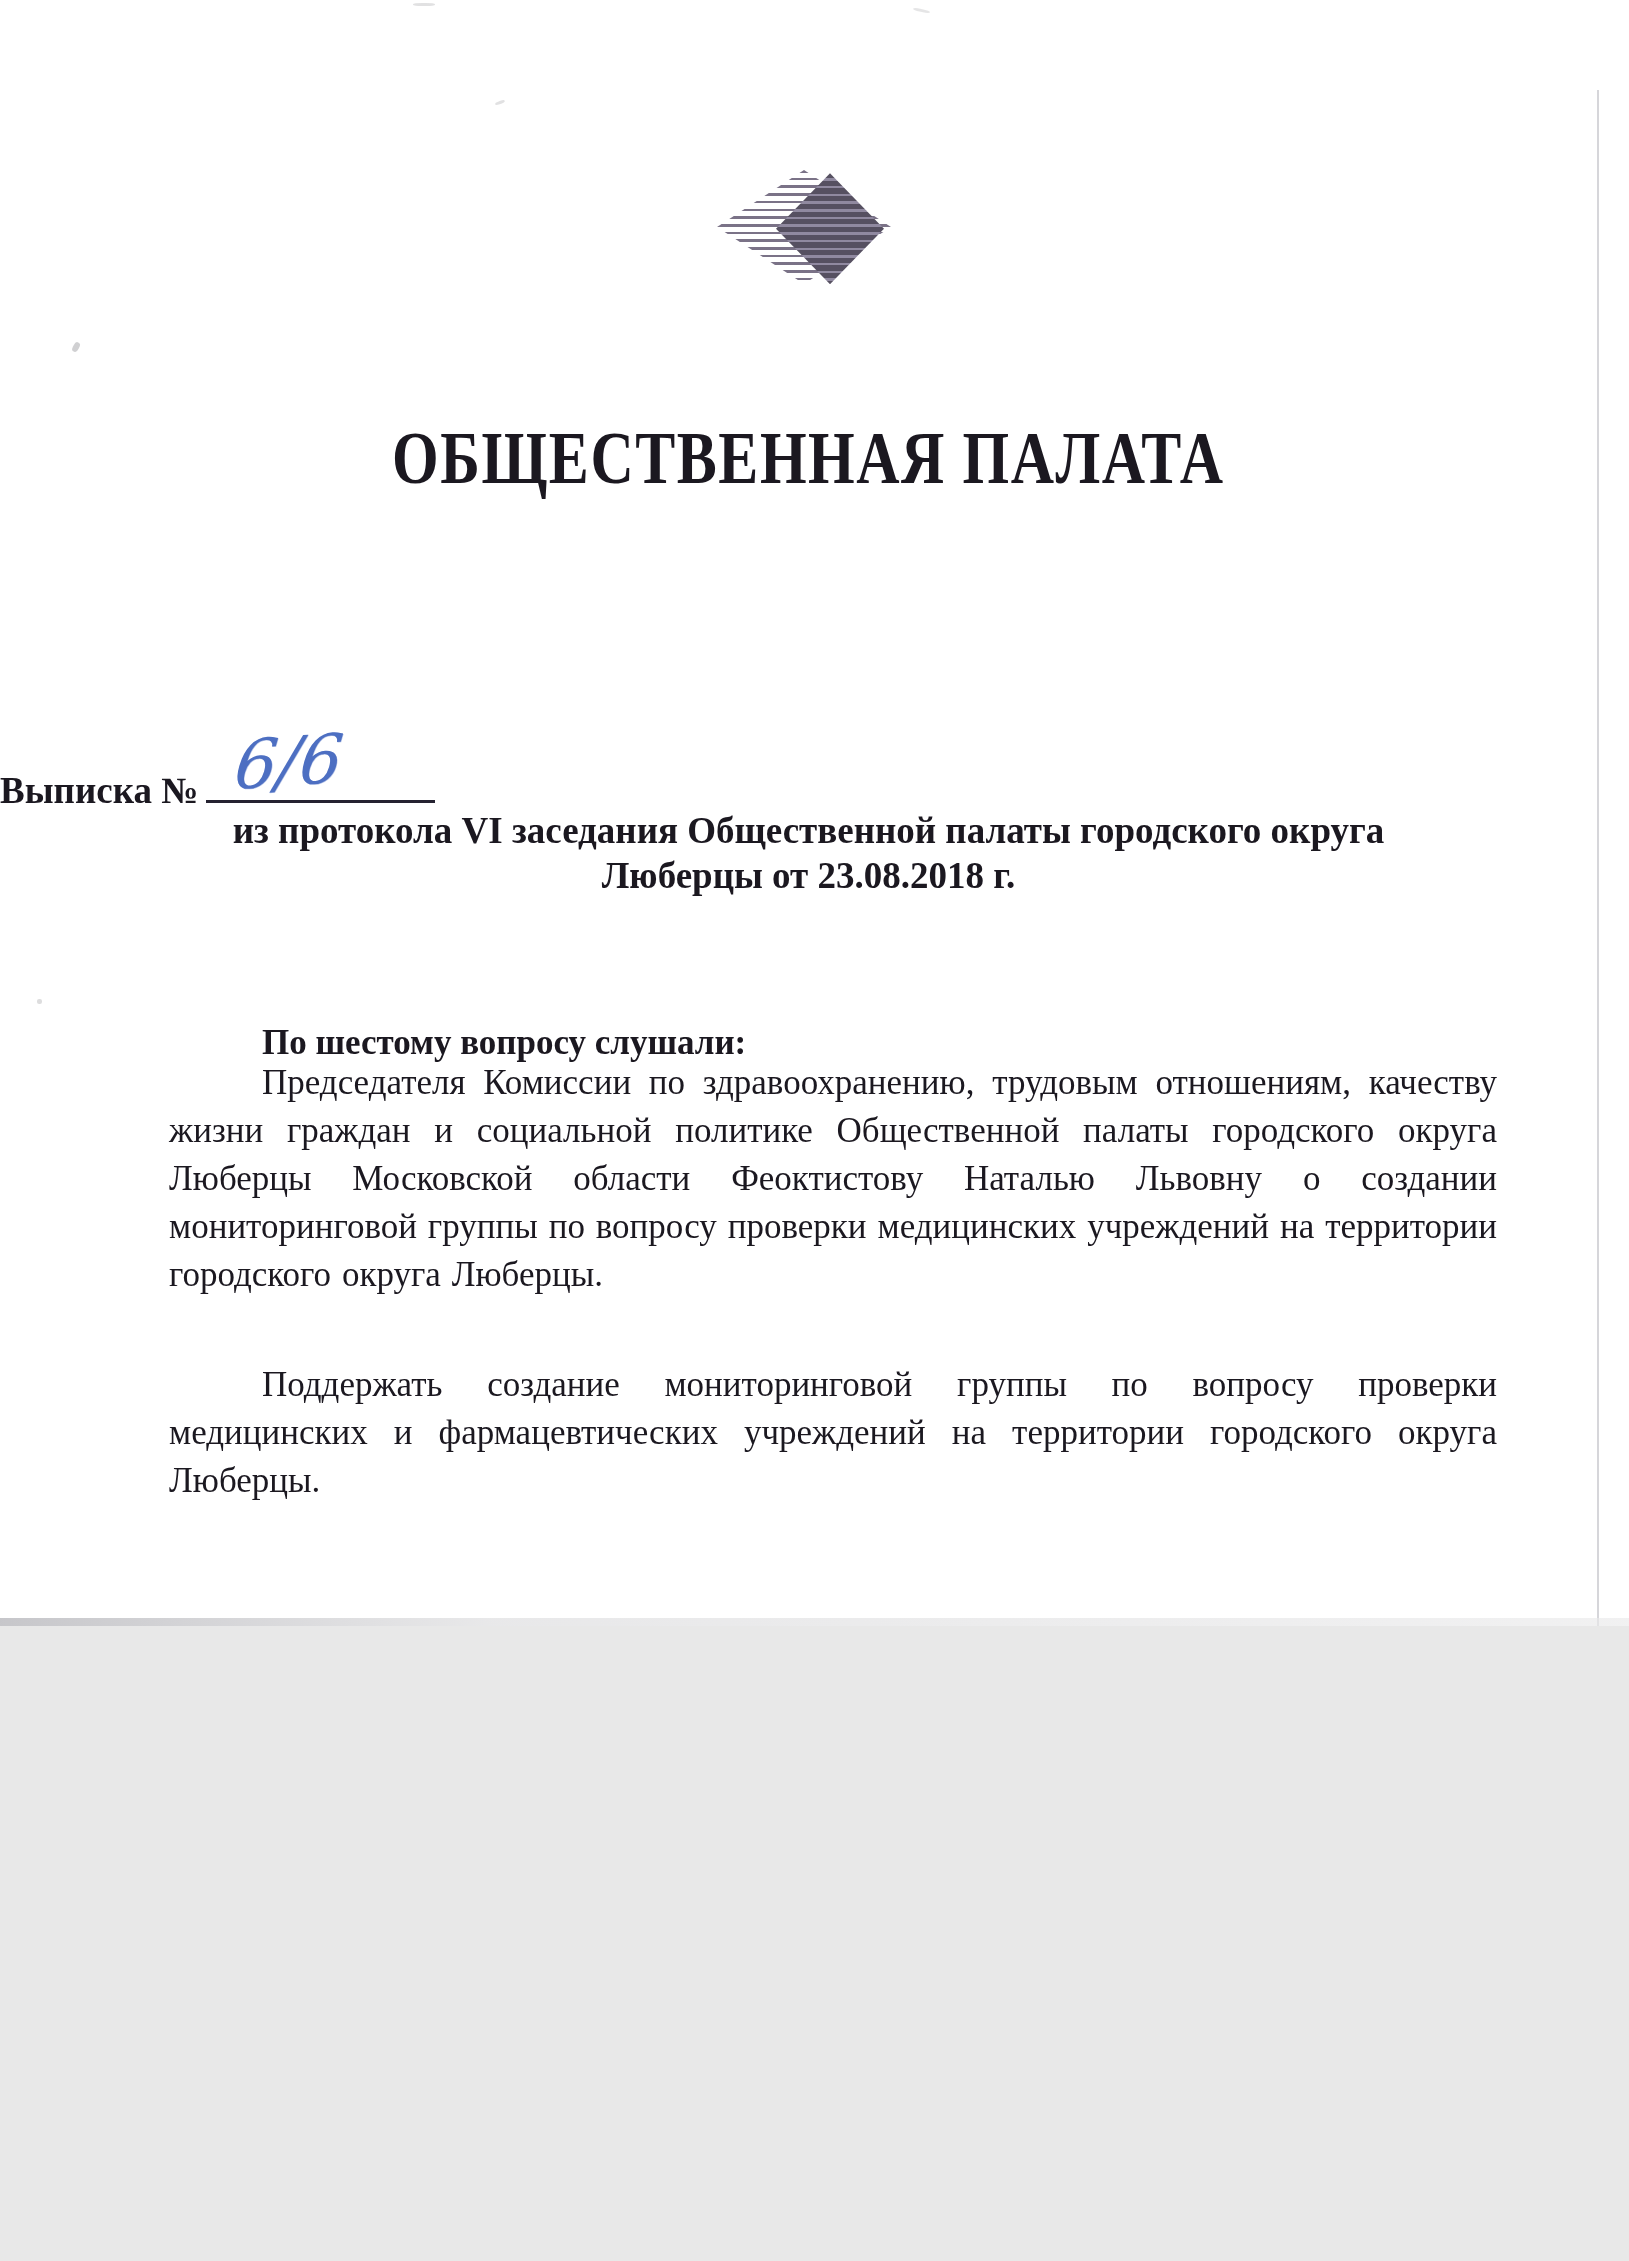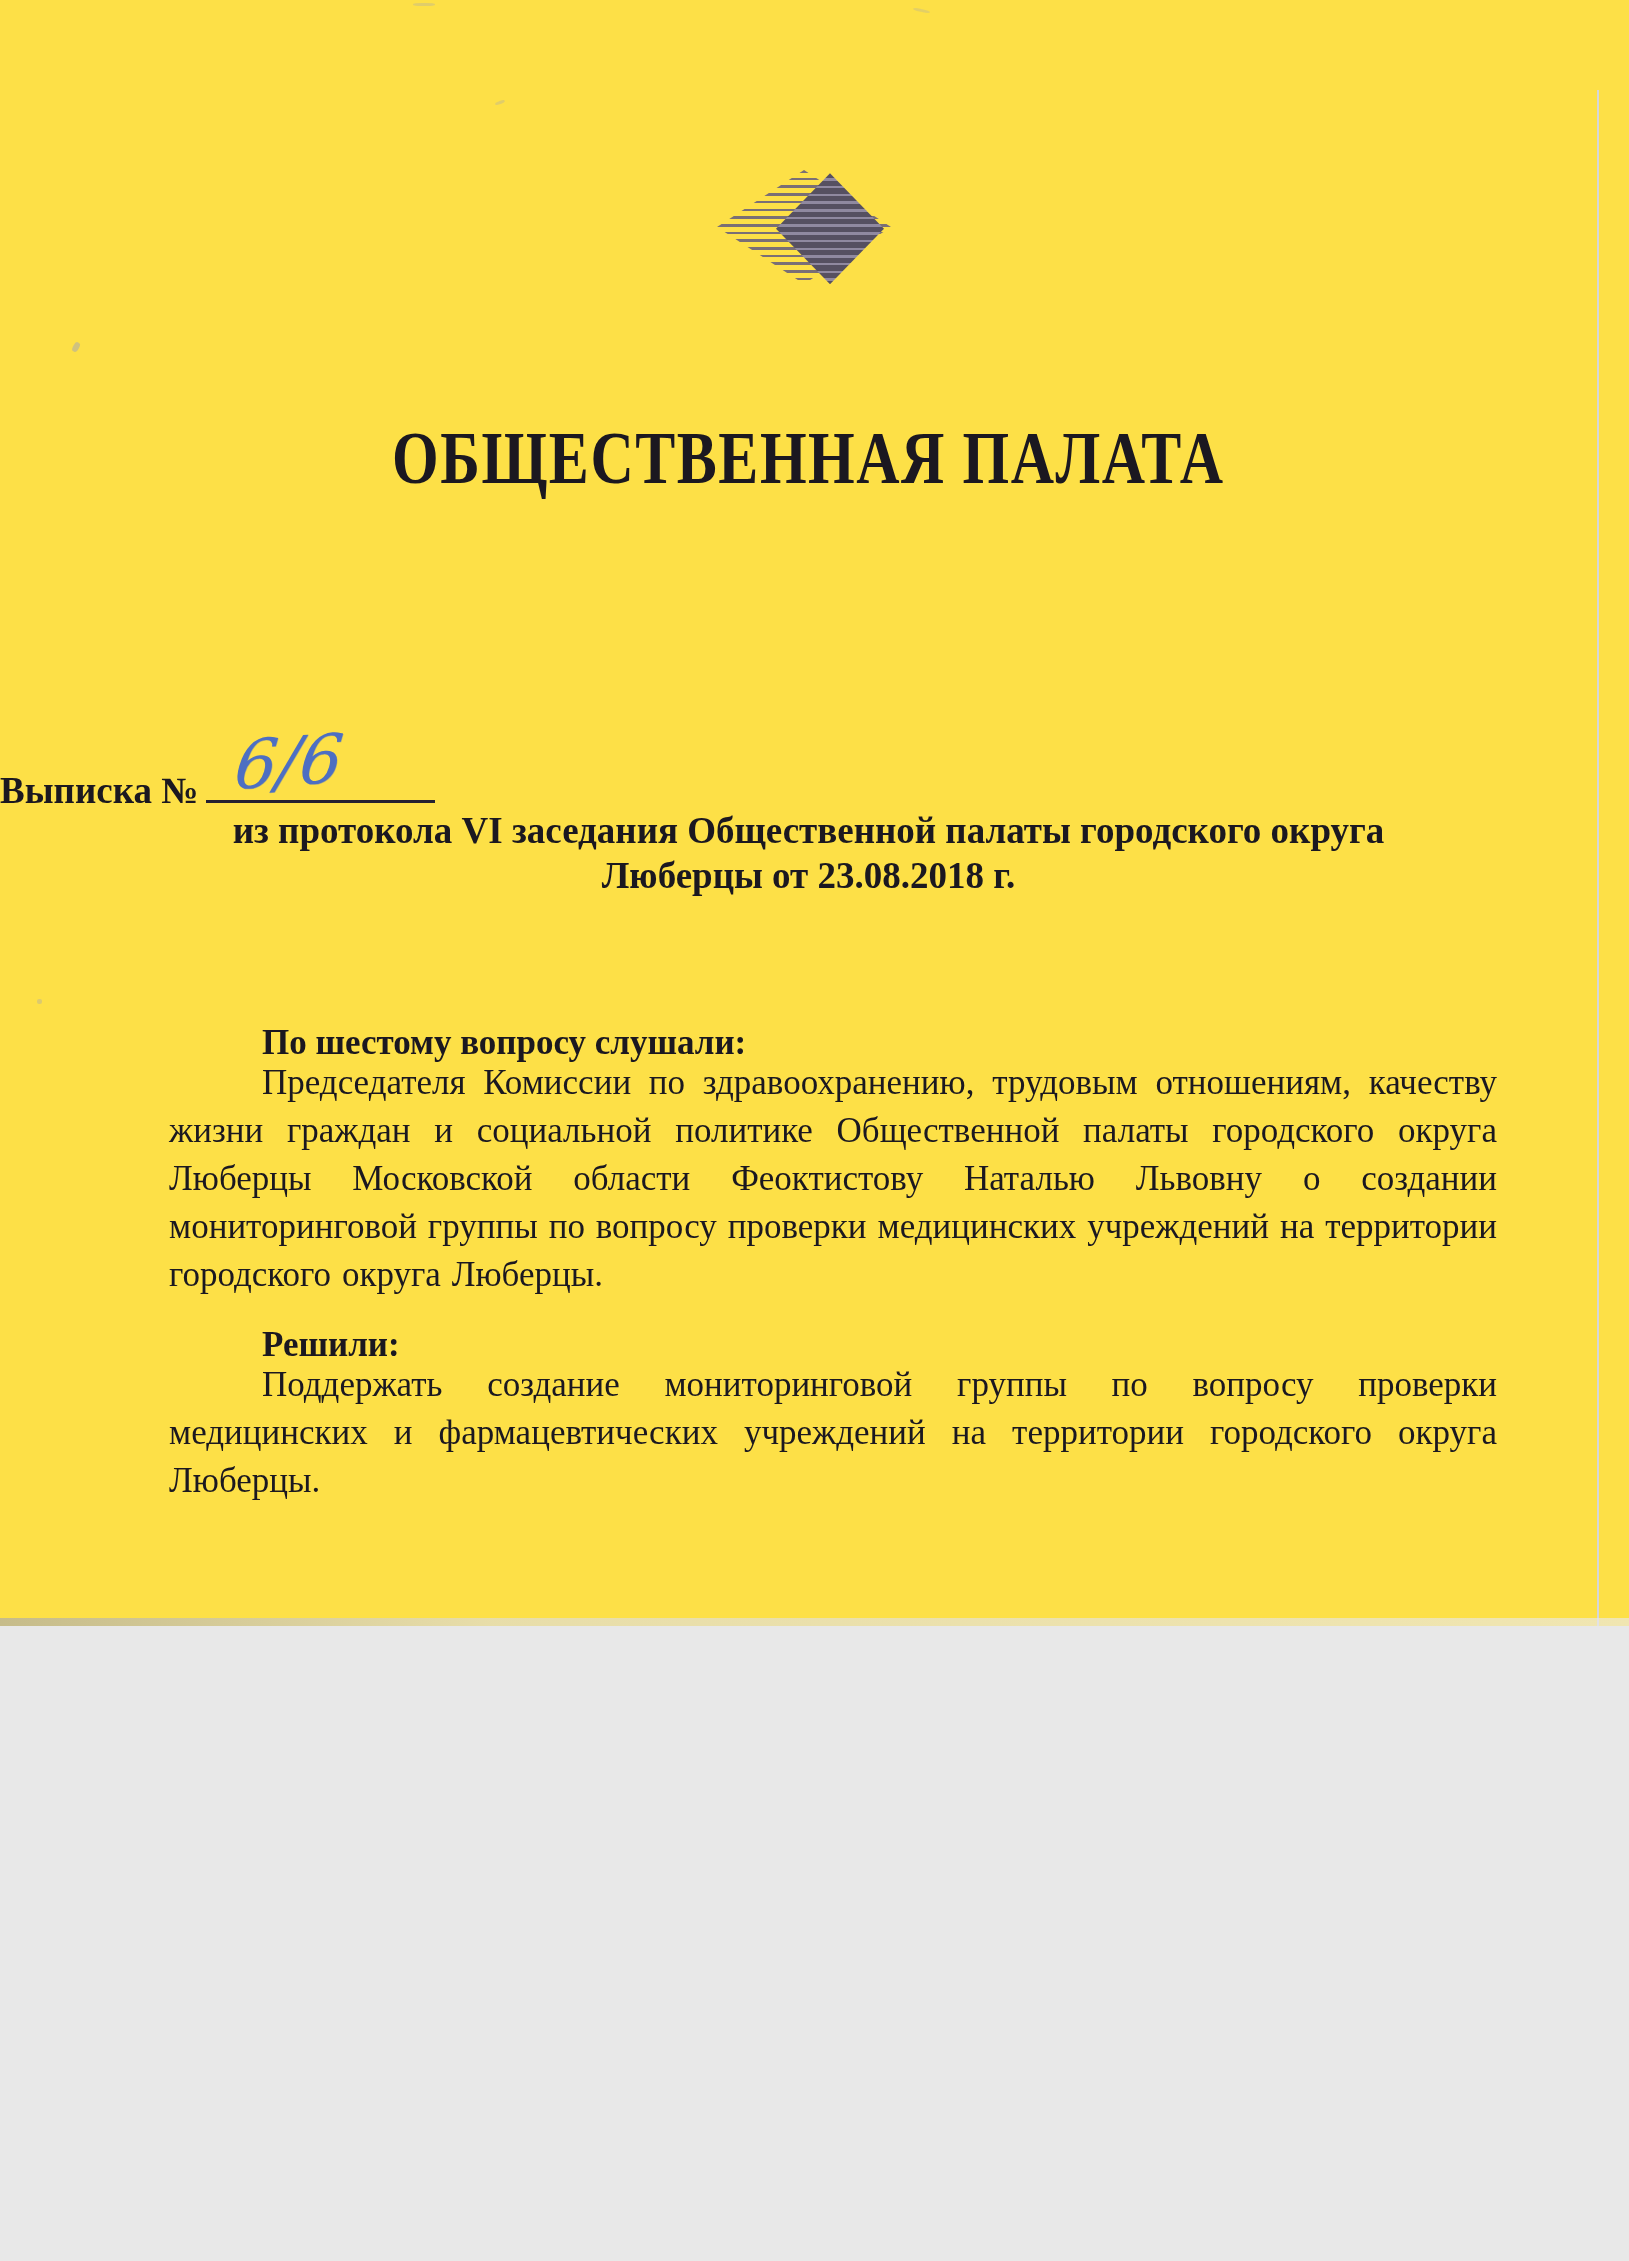--- a/index.html
+++ b/index.html
@@ -1,19 +1,19 @@
 <!DOCTYPE html>
 <html style="font-size:10.3px"><head>
 <meta charset="utf-8">
 <style>
   html,body{margin:0;padding:0;background:#e8e8e8;}
   .page{
     position:relative;
     width:1630px;height:1626px;
-    background:#fde047;
+    background:#ffffff;
     overflow:hidden;
     font-family:"Liberation Serif","DejaVu Serif",serif;
     color:#1b1820;
   }
   
   .logo{position:absolute;left:717px;top:170px;width:174px;height:114px;}
   .diamond{position:absolute;}
   .diamond.light{
     left:0;top:0;width:174px;height:114px;
     clip-path:polygon(50% 0,100% 50%,50% 100%,0 50%);
@@ -89,21 +89,20 @@
         <span class="handwritten-number">6/6</span>
       </span>
     </div>
     <div>из протокола VI заседания Общественной палаты городского округа</div>
     <div>Люберцы от 23.08.2018 г.</div>
   </div>
 
   <div class="body-el sec-heading" style="top:1019px;">По шестому вопросу слушали:</div>
   <div class="body-el sec-body" style="top:1059px;">Председателя Комиссии по здравоохранению, трудовым отношениям, качеству жизни граждан и социальной политике Общественной палаты городского округа Люберцы Московской области Феоктистову Наталью Львовну о создании мониторинговой группы по вопросу проверки медицинских учреждений на территории городского округа Люберцы.</div>
 
-  <div class="body-el sec-heading" style="top:1321px;">Решили:</div>
   <div class="body-el sec-body" style="top:1361px;">Поддержать создание мониторинговой группы по вопросу проверки медицинских и фармацевтических учреждений на территории городского округа Люберцы.</div>
 
   <div class="sign-row">
     <span class="sign-role">Председатель</span>
 
     <svg class="sign-ink" viewBox="0 0 780 320" fill="none" xmlns="http://www.w3.org/2000/svg">
 
       <path d="M 18 268 C 42 200 78 104 116 44 C 128 25 140 18 138 36
                C 133 66 120 140 111 205 C 107 235 104 258 106 272" stroke="#4d6fc2" stroke-width="7" stroke-linecap="round"></path>
       <path d="M 96 72 C 138 40 182 44 202 74 C 214 94 210 160 198 238

